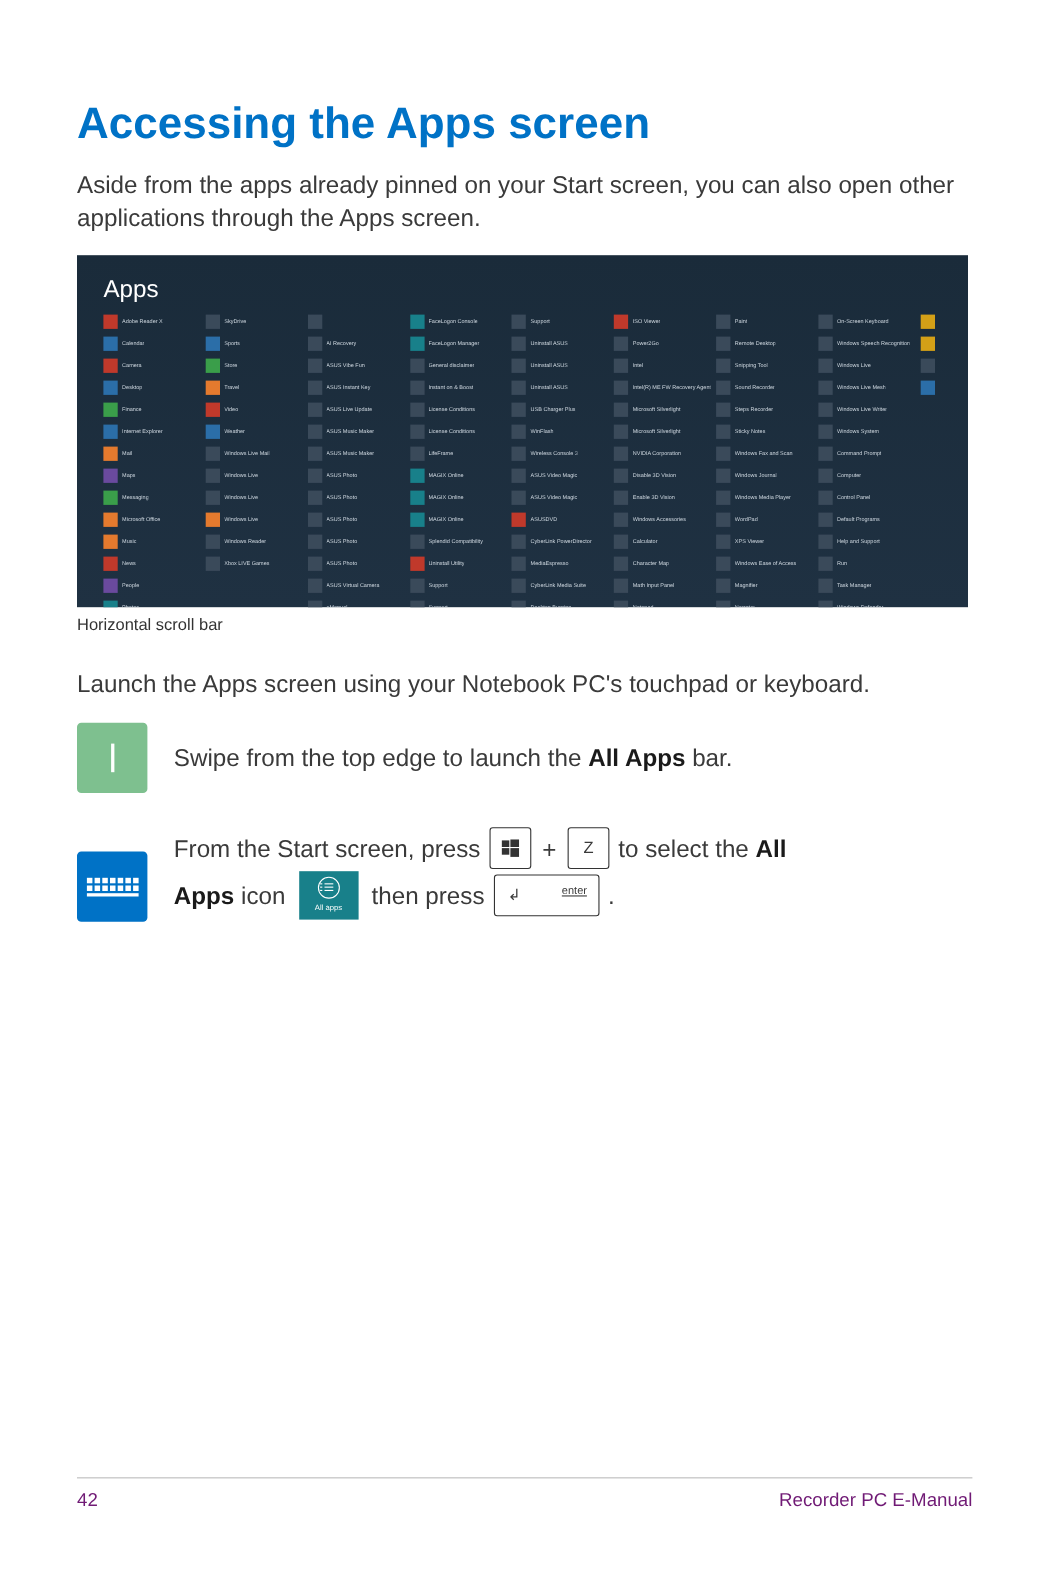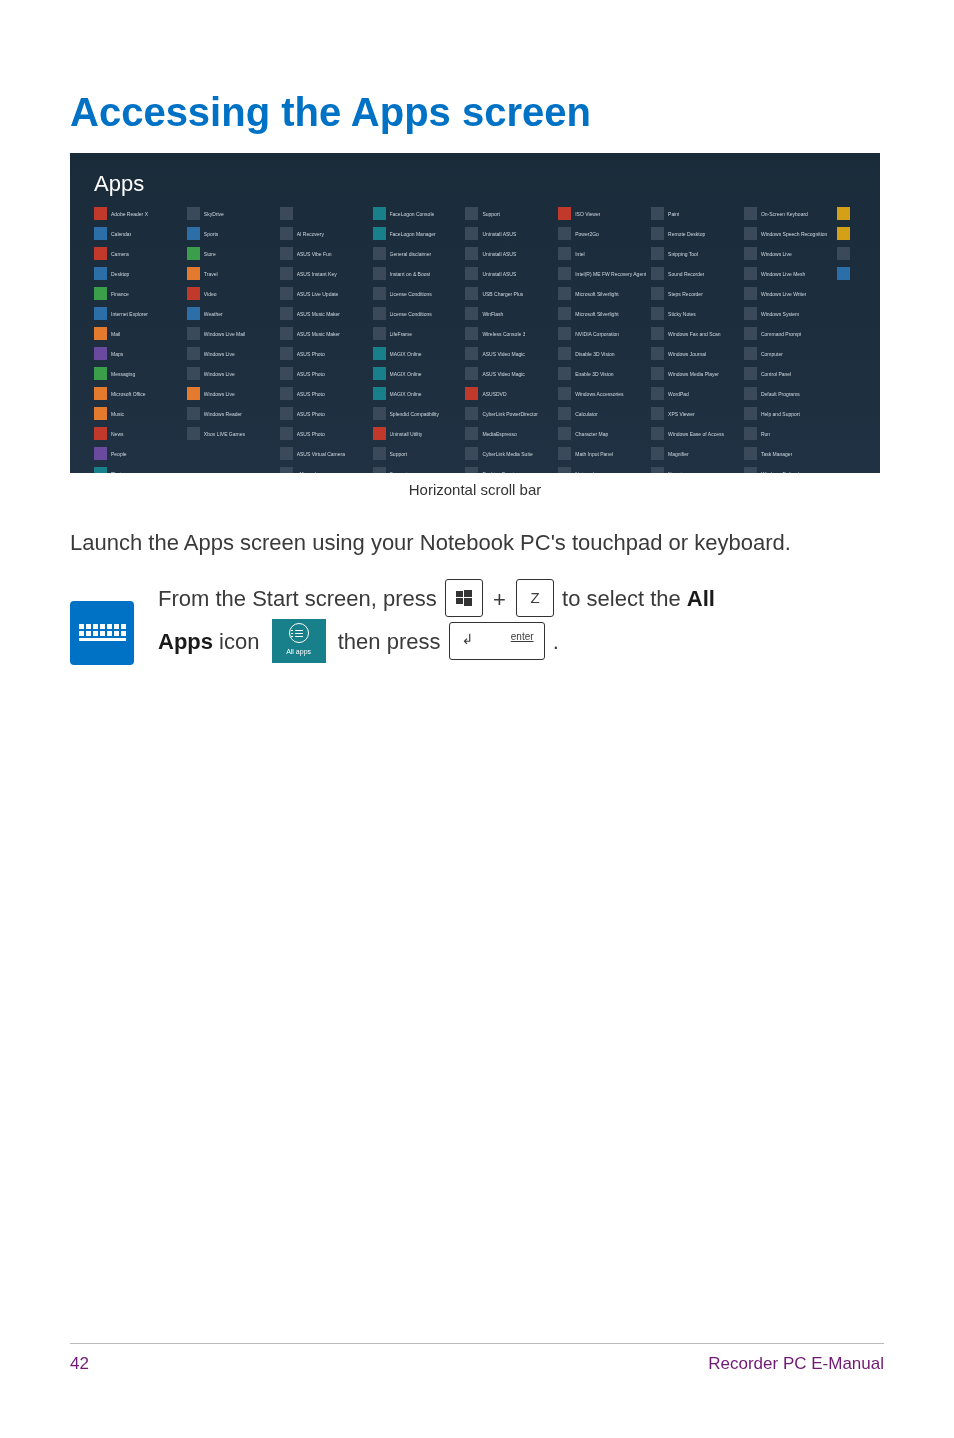--- a/index.html
+++ b/index.html
@@ -70,21 +70,21 @@
   .app-icon.teal { background: #18808a; }
   .app-icon.dark { background: #3a4a5a; }
   .app-icon.yellow { background: #d4a017; }
   .app-label {
     color: #cfd8e0;
     font-size: 5px;
     white-space: nowrap;
     overflow: hidden;
   }
   .scroll-caption {
-    text-align: center;
+    text-align: left;
     font-size: 15px;
     color: #333;
     margin-right: 0;
     margin-bottom: 30px;
     padding-right: 4px;
   }
   .heading-sub {
     color: #0072c6;
     font-size: 24px;
     font-weight: bold;
@@ -195,20 +195,21 @@
     justify-content: space-between;
     font-size: 17px;
     color: #701a75;
   }
 </style>
 </head>
 <body>
 
 <div class="page">
   <h1 class="heading-main">Accessing the Apps screen</h1>
+  <p class="body-text">Aside from the apps already pinned on your Start screen, you can also open other applications through the Apps screen.</p>
 
   <div class="apps-screenshot">
     <div class="apps-title">Apps</div>
     <div class="apps-grid">
       <div class="apps-col">
         <div class="app-tile">
             <div class="app-icon red"></div>
             <div class="app-label">Adobe Reader X</div>
           </div>
         <div class="app-tile">
@@ -676,20 +677,26 @@
             <div class="app-icon blue"></div>
           </div>
       </div>
     </div>
   </div>
 
   <div class="scroll-caption">Horizontal scroll bar</div>
 
   <p class="body-text">Launch the Apps screen using your Notebook PC's touchpad or keyboard.</p>
 
+  <div class="instruction-row align-center">
+    <div class="icon-box icon-touch"></div>
+    <div class="instruction-text">
+      <span>Swipe from the top edge to launch the </span><b>All Apps</b><span> bar.</span>
+    </div>
+  </div>
 
   <div class="instruction-row">
     <div class="icon-box icon-keyboard">
       <div class="kbd-grid">
           <span></span>
           <span></span>
           <span></span>
           <span></span>
           <span></span>
           <span></span>

